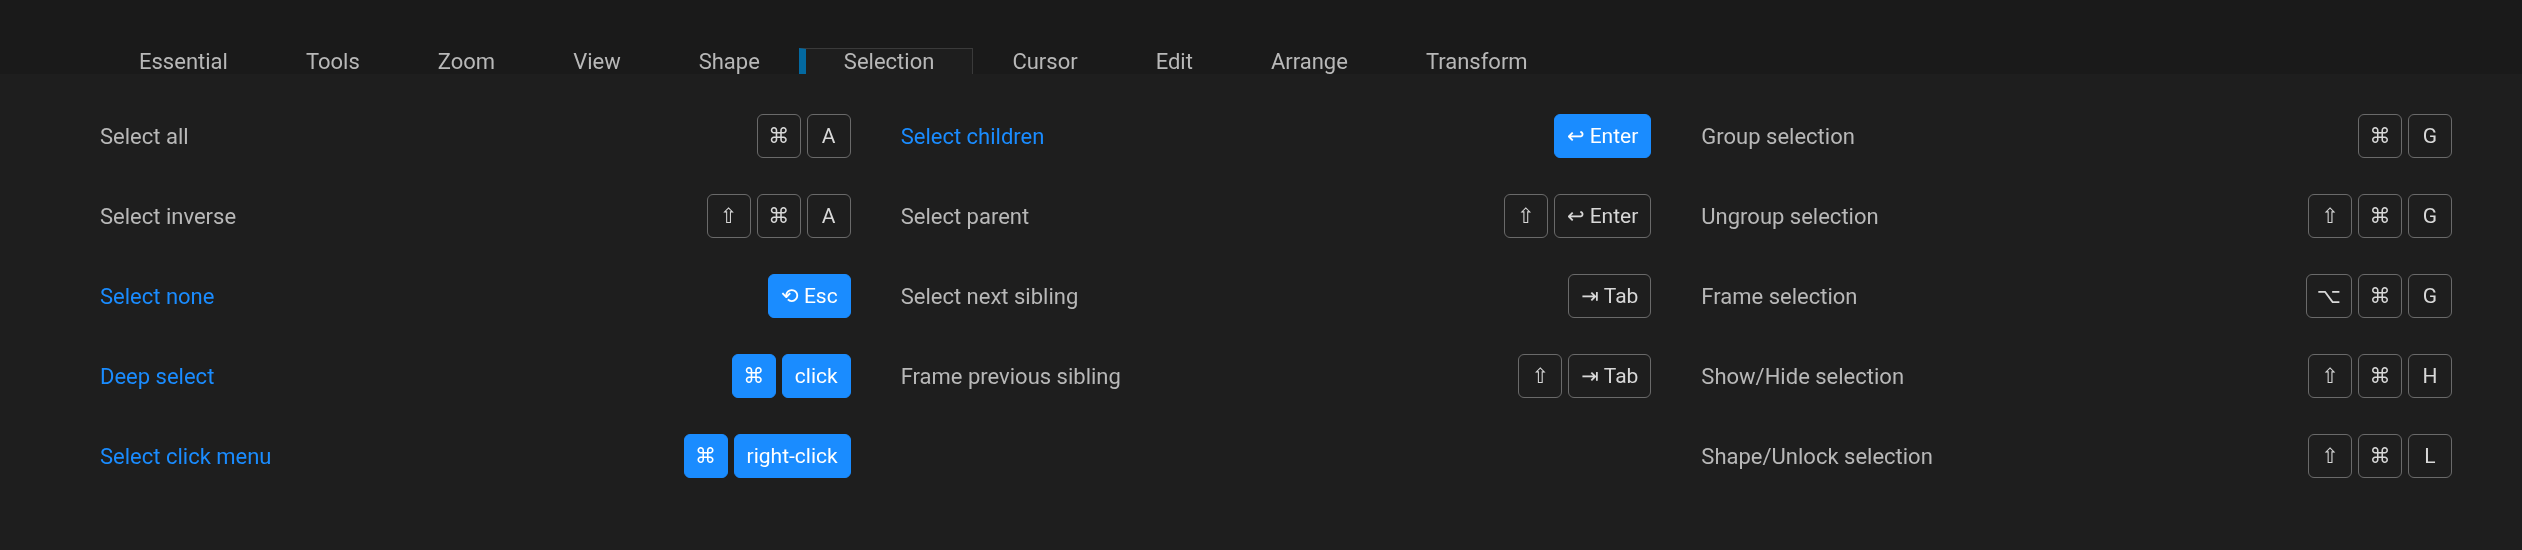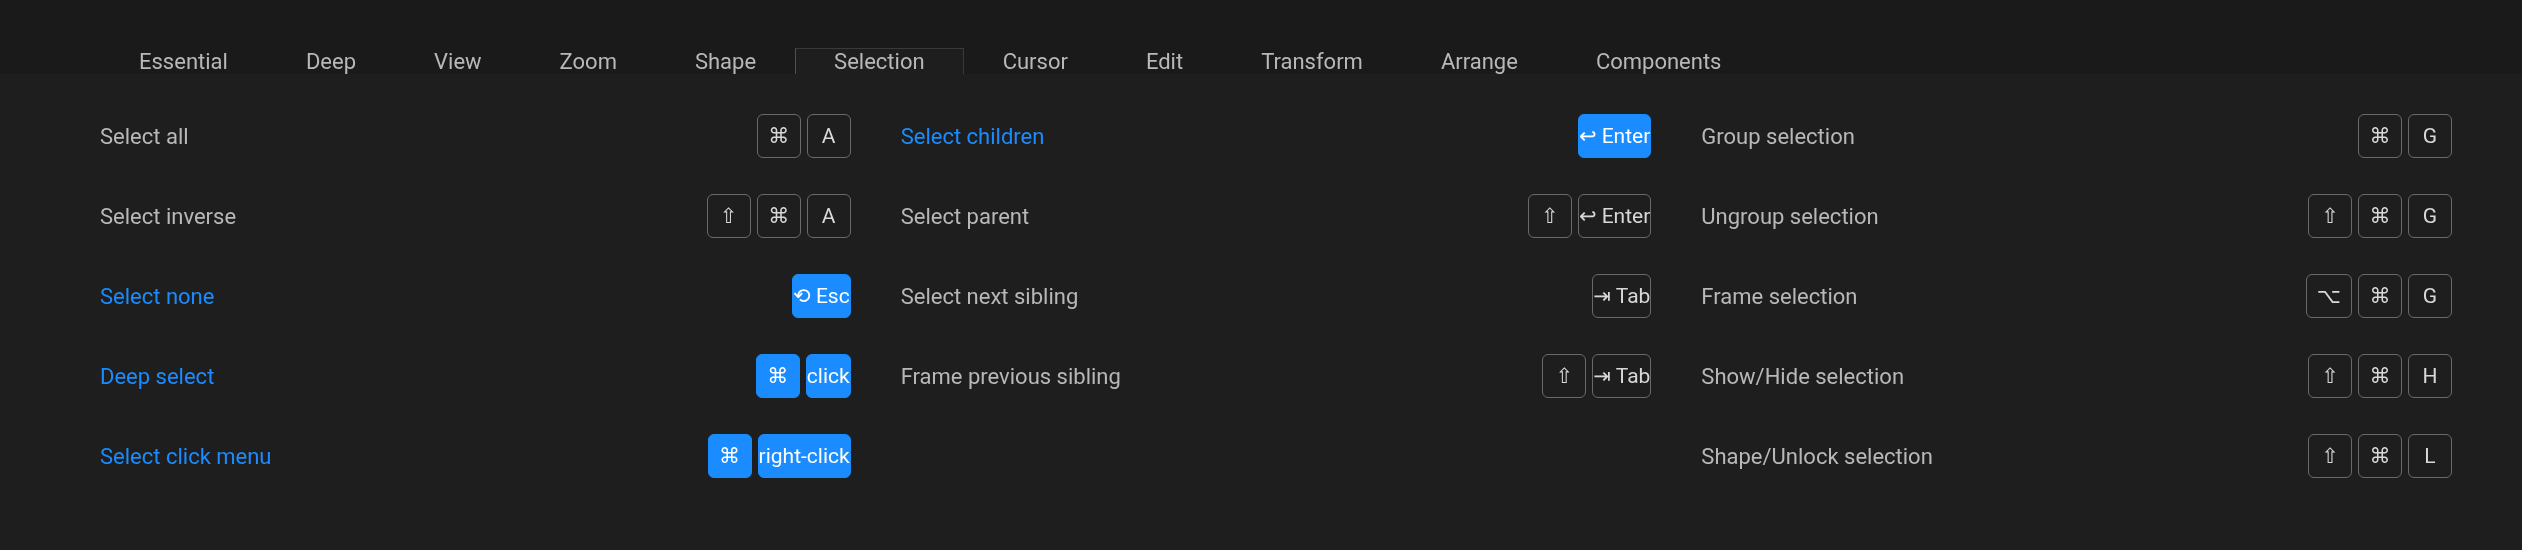--- a/index.html
+++ b/index.html
@@ -29,21 +29,21 @@
       align-items: center;
       color: #b8b8b8;
       cursor: pointer;
       border-top: 1px solid transparent;
       border-left: 1px solid transparent;
       border-right: 1px solid transparent;
     }
     .tab.active {
       background: #1e1e1e;
       border-top: 1px solid #3a3a3a;
-      border-left: 1px solid #0369a1;
+      border-left: 7px solid #0369a1;
       border-right: 1px solid #3a3a3a;
     }
     .content {
       display: flex;
       padding: 22px 70px 0 100px;
       gap: 50px;
     }
     .col {
       flex: 1;
       display: flex;
@@ -80,38 +80,37 @@
       font-size: 21px;
       color: #d8d8d8;
       background: transparent;
     }
     .key.blue {
       background: #1a8cff;
       border-color: #1a8cff;
       color: #ffffff;
     }
     .key.word {
-      padding: 0 0;
+      padding: 0 12px;
     }
   </style>
 </head>
 <body>
 
 <div class="tabbar">
     <div class="tab">Essential</div>
-    <div class="tab">Deep</div>
+    <div class="tab">Tools</div>
+    <div class="tab">Zoom</div>
     <div class="tab">View</div>
-    <div class="tab">Zoom</div>
     <div class="tab">Shape</div>
     <div class="tab active">Selection</div>
     <div class="tab">Cursor</div>
     <div class="tab">Edit</div>
+    <div class="tab">Arrange</div>
     <div class="tab">Transform</div>
-    <div class="tab">Arrange</div>
-    <div class="tab">Components</div>
   </div>
 <div class="content">
     <div class="col">
       <div class="row">
         <span class="row-label">Select all</span>
         <span class="keys">
           <span class="key">⌘</span>
           <span class="key">A</span>
         </span>
       </div>

